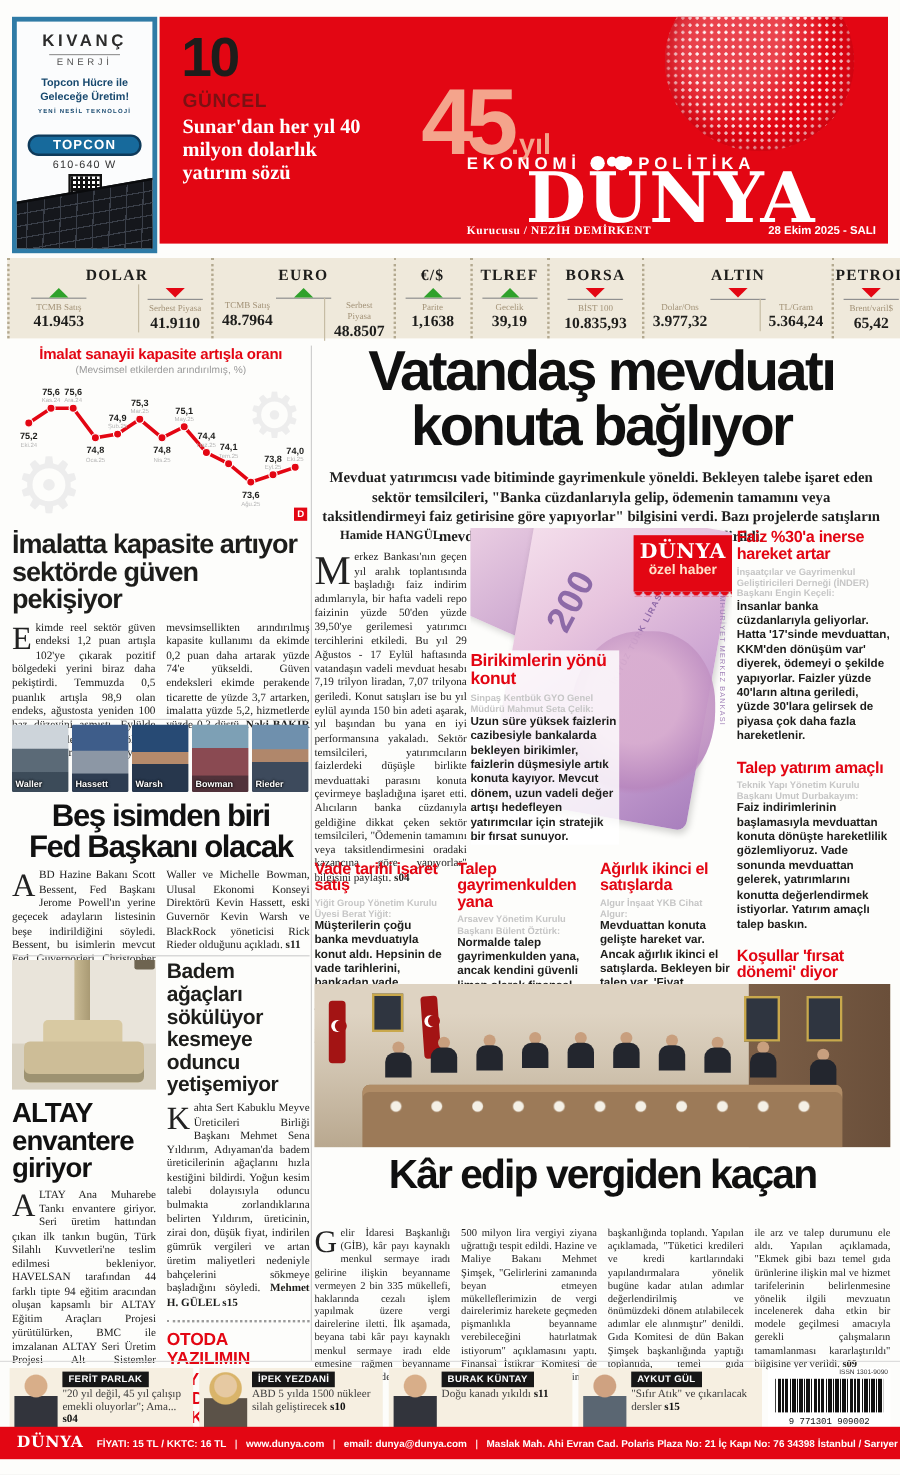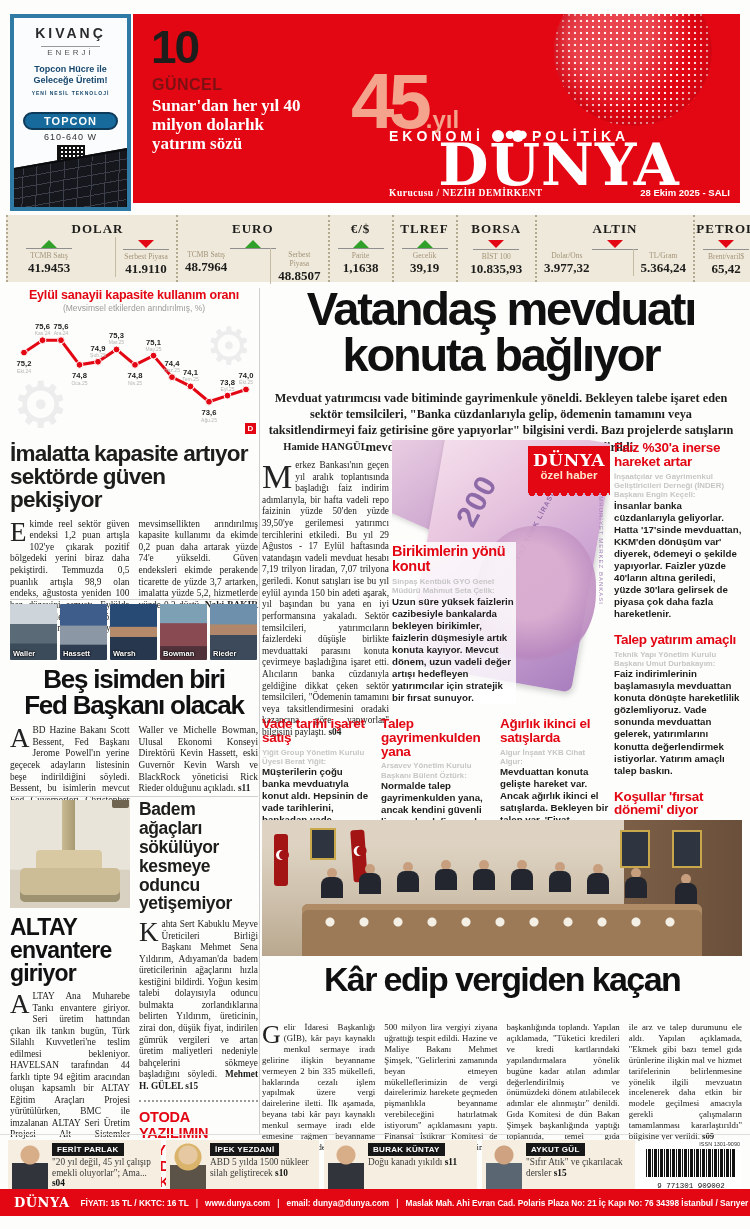--- a/index.html
+++ b/index.html
@@ -329,21 +329,21 @@
       <div class="mlabel">Brent/varil$</div>
       <div class="mvalue">65,42</div>
     </div>
   </div>
 
   <div class="abs vline"></div>
 
   <div class="abs" id="chart-box">
     <div class="ch-mark" style="left:2px;bottom:-4px;font-size:64px;">⚙</div>
     <div class="ch-mark" style="right:6px;top:28px;font-size:52px;">⚙</div>
-    <div class="ch-title">Eylül sanayii kapasite kullanım oranı</div>
+    <div class="ch-title">İmalat sanayii kapasite artışla oranı</div>
     <div class="ch-sub">(Mevsimsel etkilerden arındırılmış, %)</div>
     <svg id="chart-svg" width="248" height="116">
         <polyline points="14,39.538461538461554 32.5,27.23076923076955 51,27.23076923076955 69.5,51.846153846153996 88,48.76923076923067 106.5,36.461538461538666 125,51.846153846153996 143.5,42.61538461538488 162,64.15384615384599 180.5,73.38461538461556 199,88.76923076923089 217.5,82.61538461538467 236,76.46153846153844" fill="none" stroke="#e30613" stroke-width="3"></polyline>
         <circle cx="14" cy="39.538461538461554" r="3.4" fill="#e30613" stroke="#fff" stroke-width="1"></circle>
         <text x="14" y="52.538461538461554" text-anchor="middle" font-size="7.6" font-weight="bold" fill="#1d1d1b">75,2</text>
         <text x="14" y="59.538461538461554" text-anchor="middle" font-size="5" fill="#b5b5b5">Eki.24</text>
         <circle cx="32.5" cy="27.23076923076955" r="3.4" fill="#e30613" stroke="#fff" stroke-width="1"></circle>
         <text x="32.5" y="16.23076923076955" text-anchor="middle" font-size="7.6" font-weight="bold" fill="#1d1d1b">75,6</text>
         <text x="32.5" y="22.23076923076955" text-anchor="middle" font-size="5" fill="#b5b5b5">Kas.24</text>
         <circle cx="51" cy="27.23076923076955" r="3.4" fill="#e30613" stroke="#fff" stroke-width="1"></circle>

